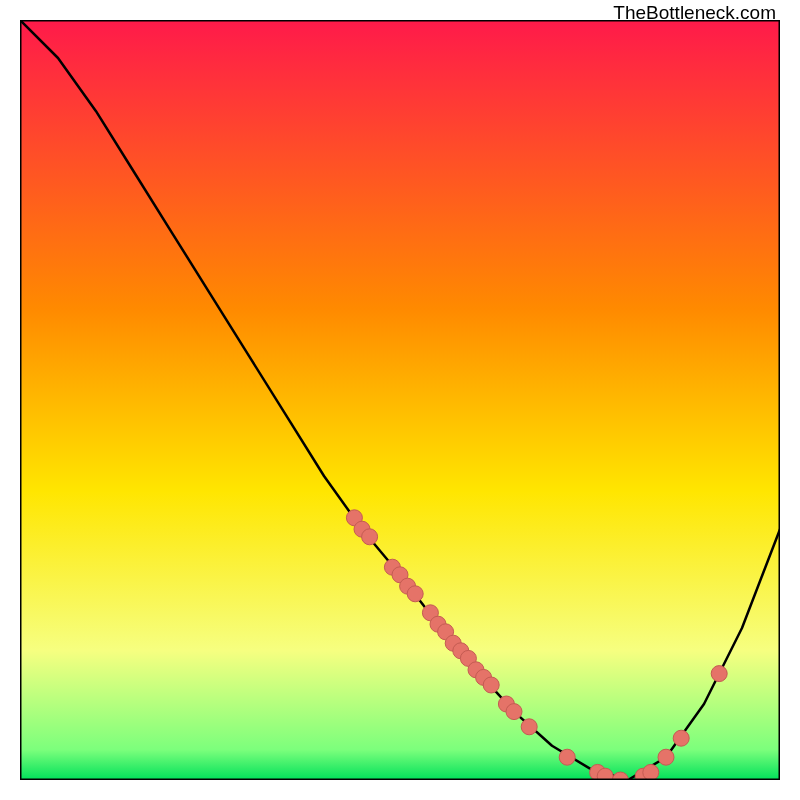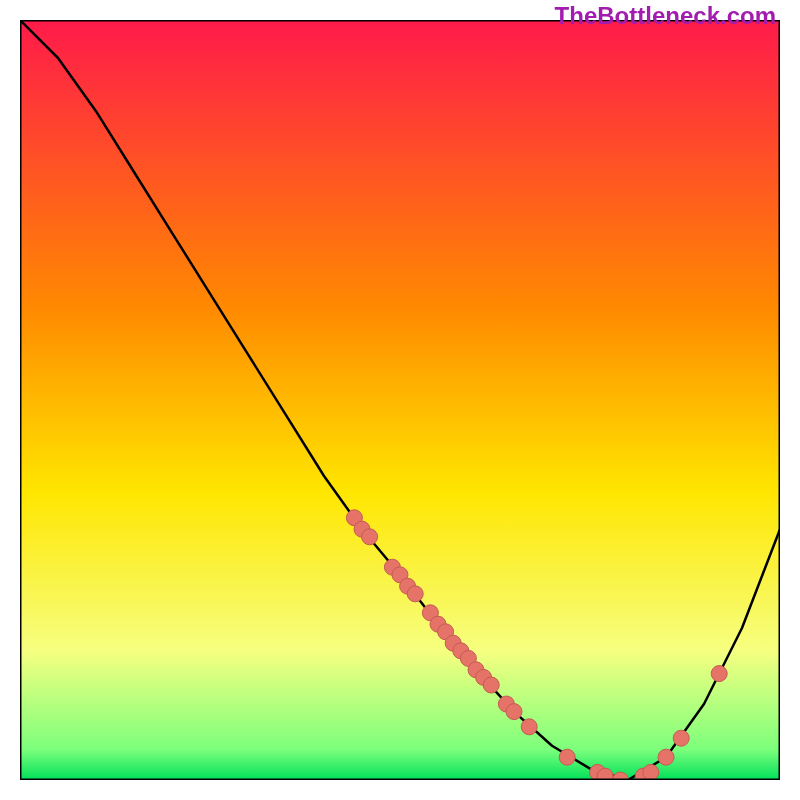--- a/index.html
+++ b/index.html
@@ -24,23 +24,23 @@
     width: 760px; height: 760px;
   }
   .plot-area svg {
     width: 760px; height: 760px;
     display: block;
   }
   .attribution {
     position: absolute;
     top: 2px;
     right: 24px;
-    font-size: 24px;
-    color: #a21caf;
-    font-weight: 700;
+    font-size: 19px;
+    color: #000000;
+    font-weight: 400;
   }
 </style>
 </head>
 <body>
 
 <div class="frame"></div>
 
 <div class="plot-area">
   <svg viewBox="0 0 760 760">
     <defs>

